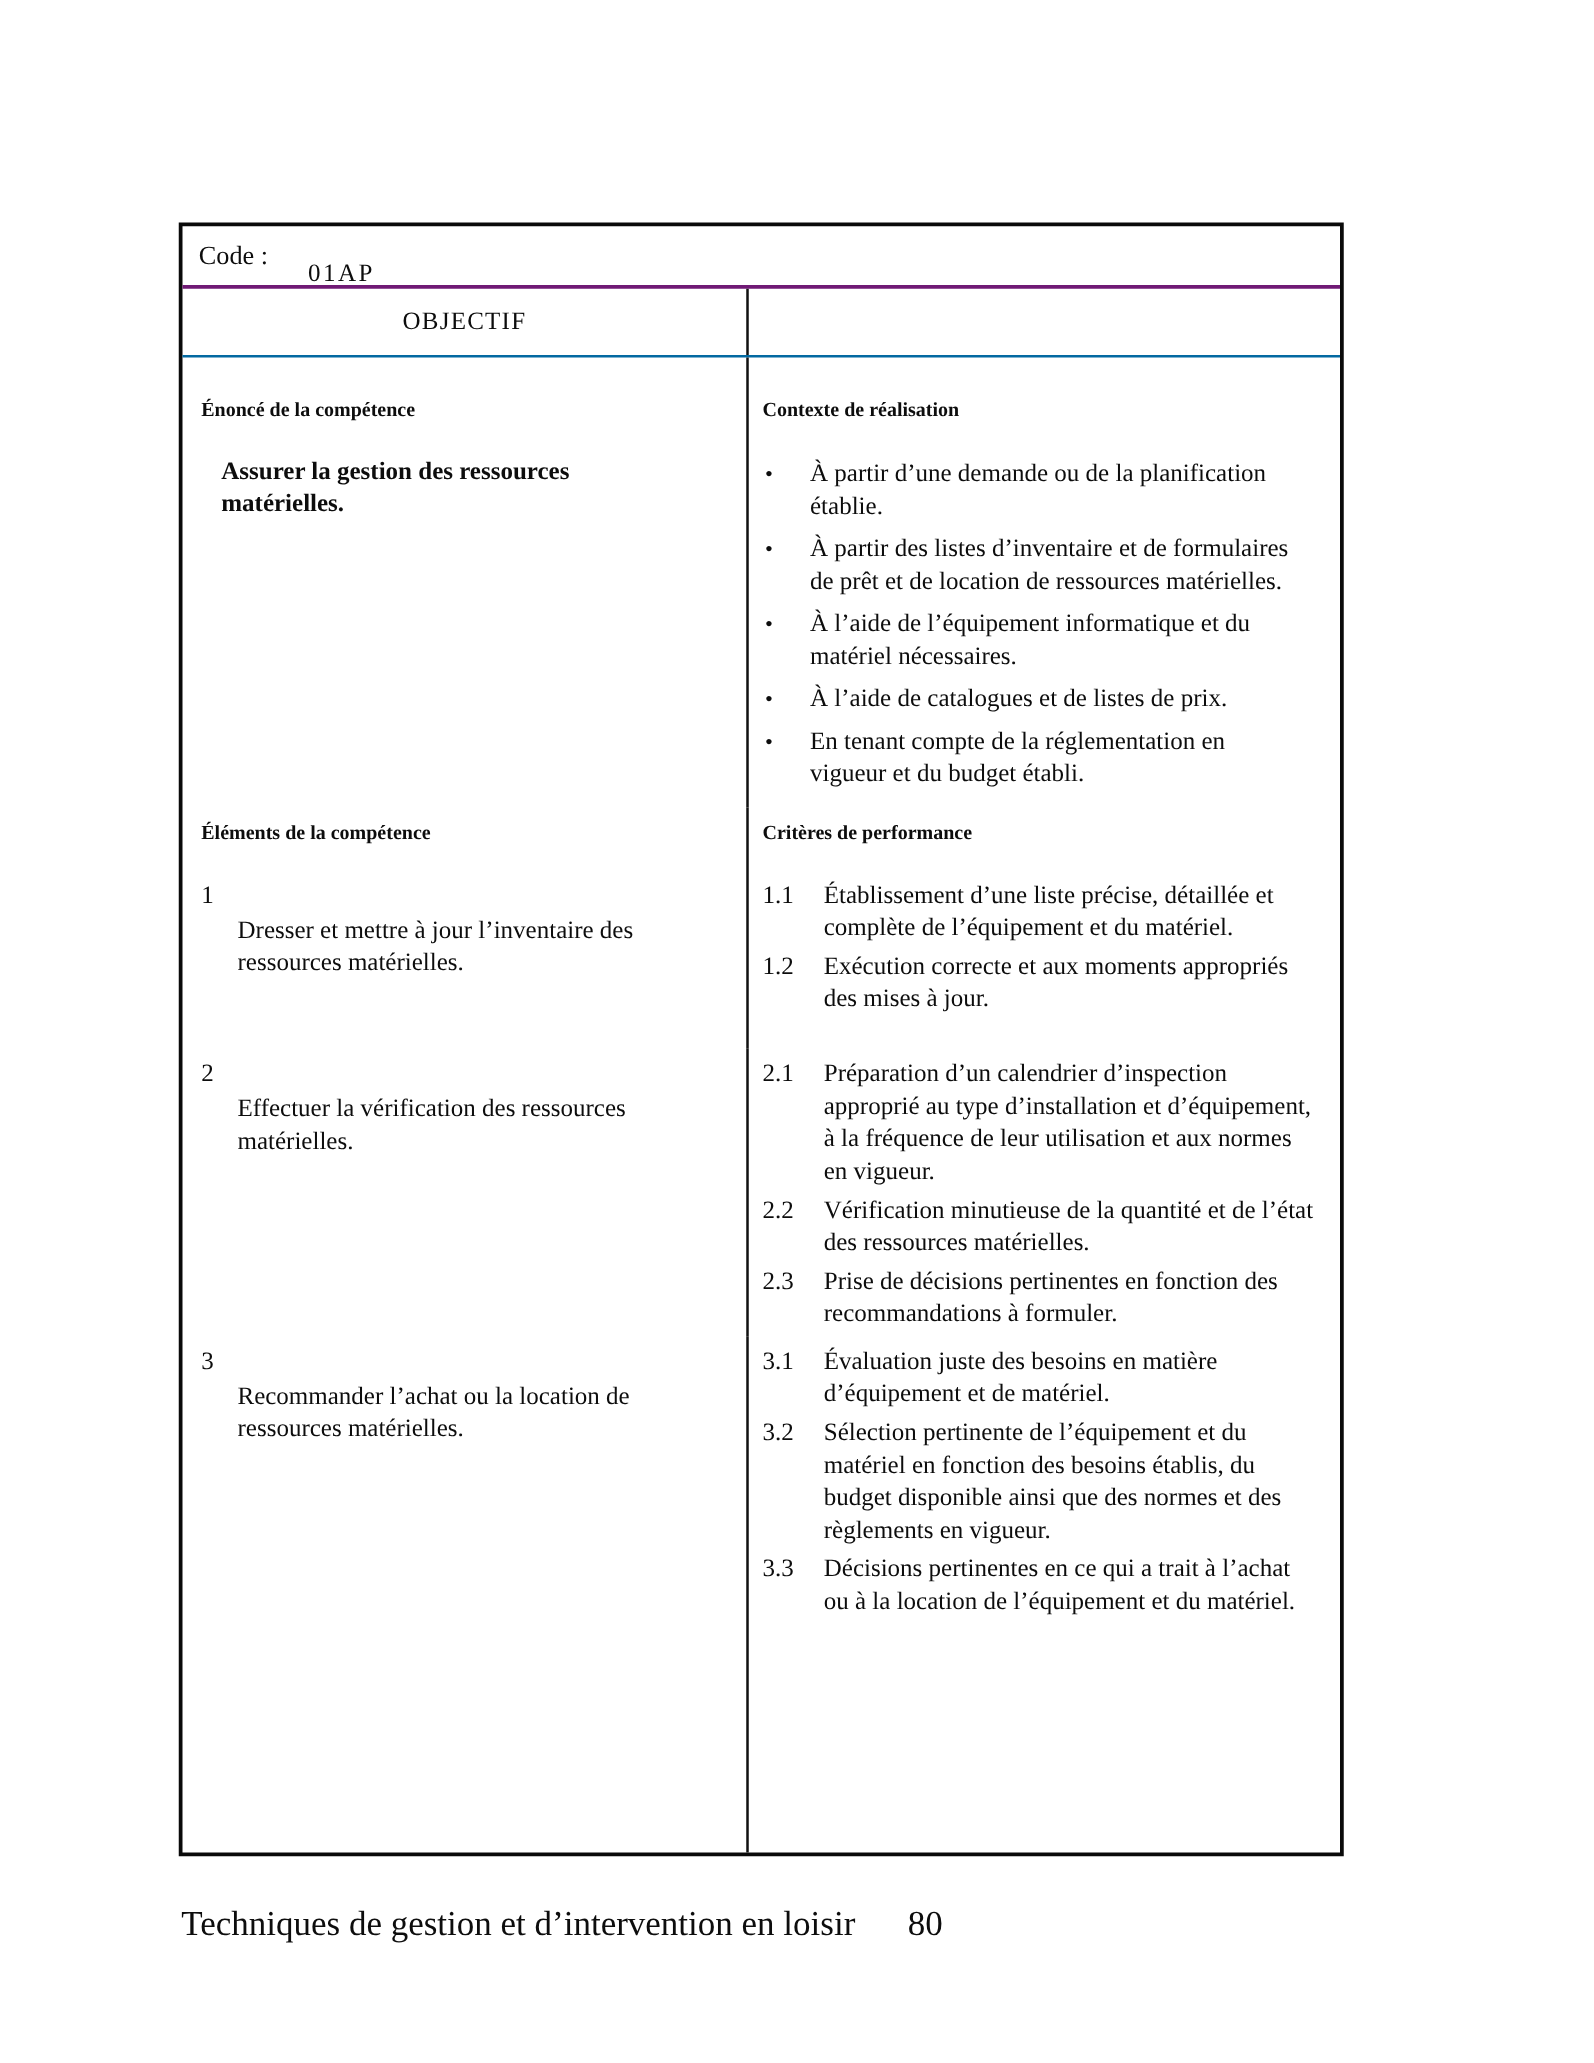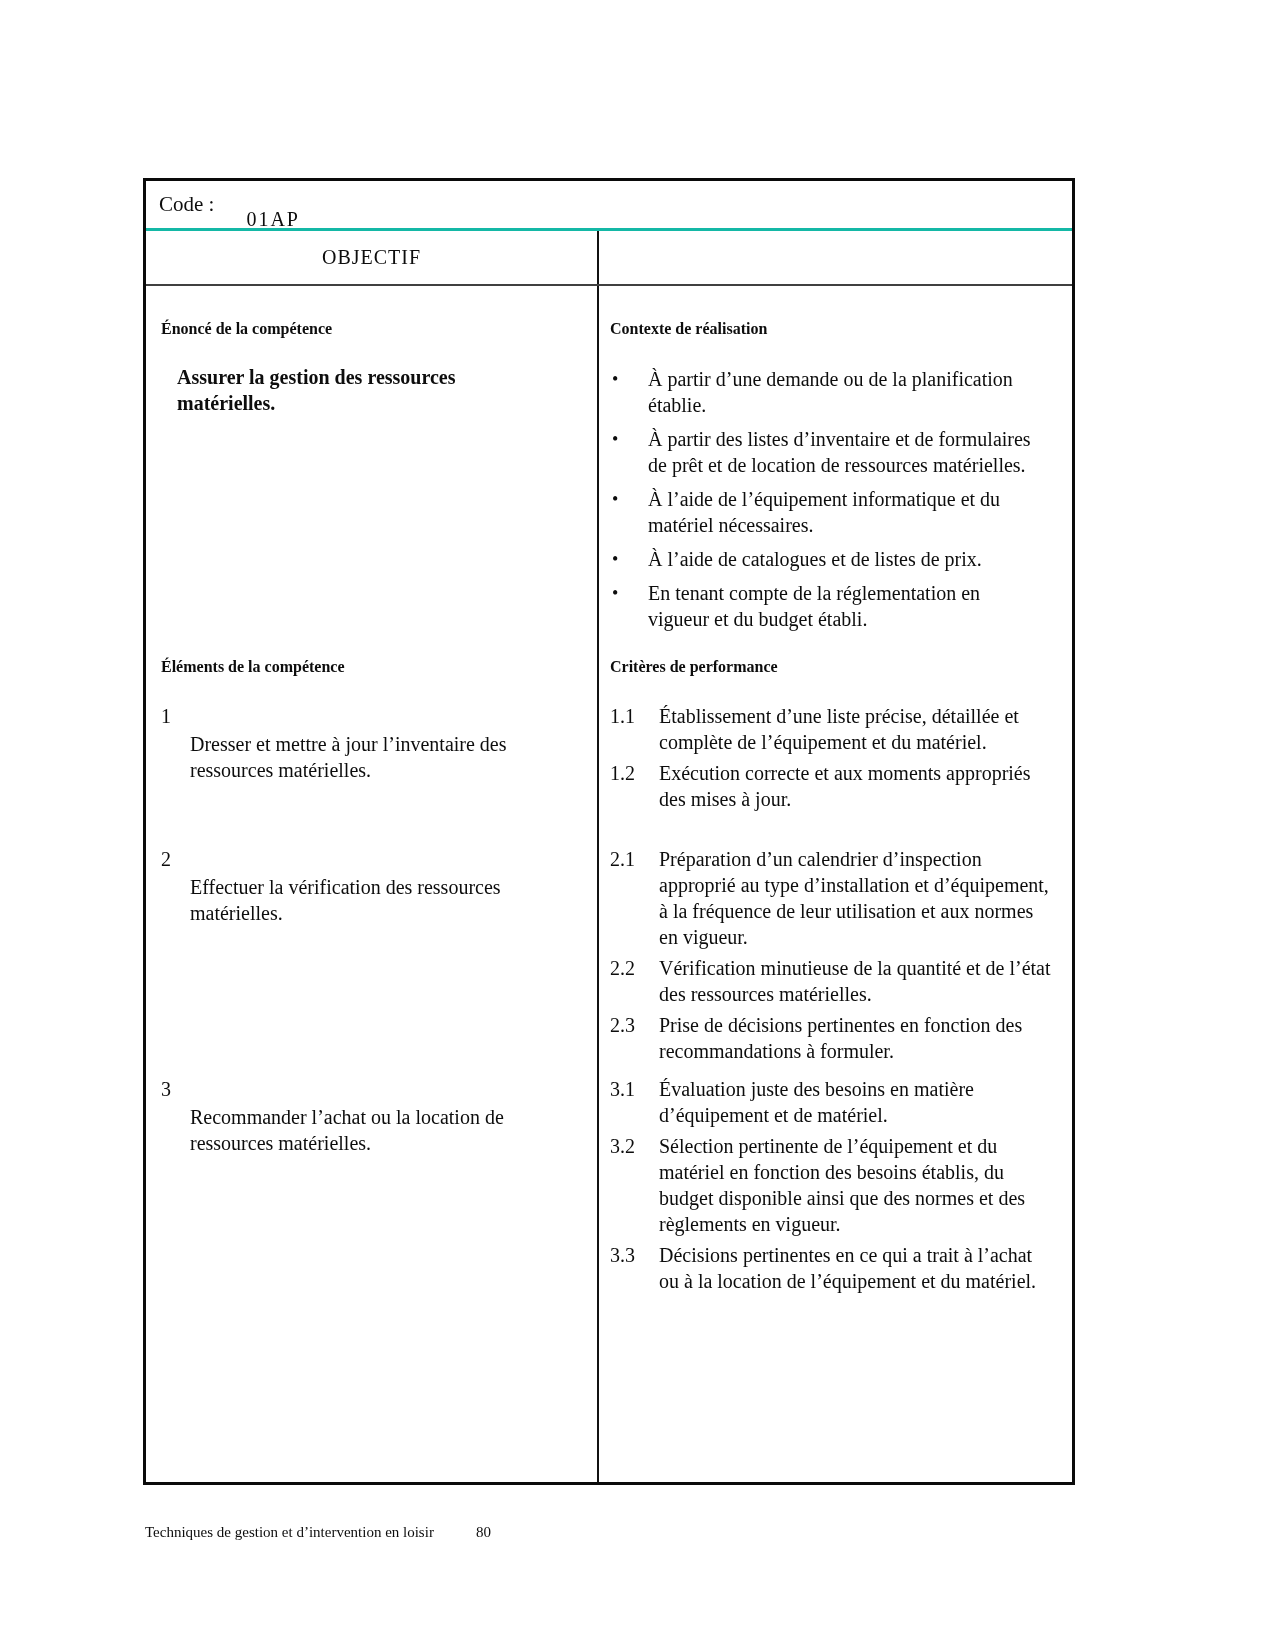--- a/index.html
+++ b/index.html
@@ -17,31 +17,31 @@
     top: 178px;
     width: 932px;
     height: 1307px;
     border: 3px solid #0a0a0a;
     box-sizing: border-box;
     display: flex;
     flex-direction: column;
   }
   .code-row {
     height: 47px;
-    border-bottom: 3px solid #14b8a6;
+    border-bottom: 3px solid #701a75;
     display: flex;
     align-items: center;
     padding-left: 13px;
     font-size: 21px;
     box-sizing: content-box;
   }
   .code-value { margin-left: 32px; letter-spacing: 2px; font-size: 20px; margin-top: 29px; }
   .header-row {
     height: 53px;
-    border-bottom: 2px solid #404040;
+    border-bottom: 2px solid #0369a1;
     display: flex;
   }
   .hcell {
     display: flex;
     align-items: center;
     justify-content: center;
     font-size: 20px;
     letter-spacing: 1px;
   }
   .cl { width: 453px; border-right: 2px solid #111; box-sizing: border-box; flex: none; }
@@ -83,21 +83,21 @@
   .elem-num { width: 29px; flex: none; }
   .elem-text { width: 386px; margin-top: 28px; }
   .crit-item { display: flex; margin-bottom: 5px; }
   .crit-num { width: 49px; flex: none; }
   .crit-text { width: 396px; }
 
   .footer {
     position: absolute;
     left: 145px;
     top: 1524px;
-    font-size: 15px;
+    font-size: 28px;
     display: flex;
     align-items: baseline;
   }
   .footer-page { margin-left: 42px; }
 </style>
 </head>
 <body>
 
 <div class="page">
   <div class="doc-table">

